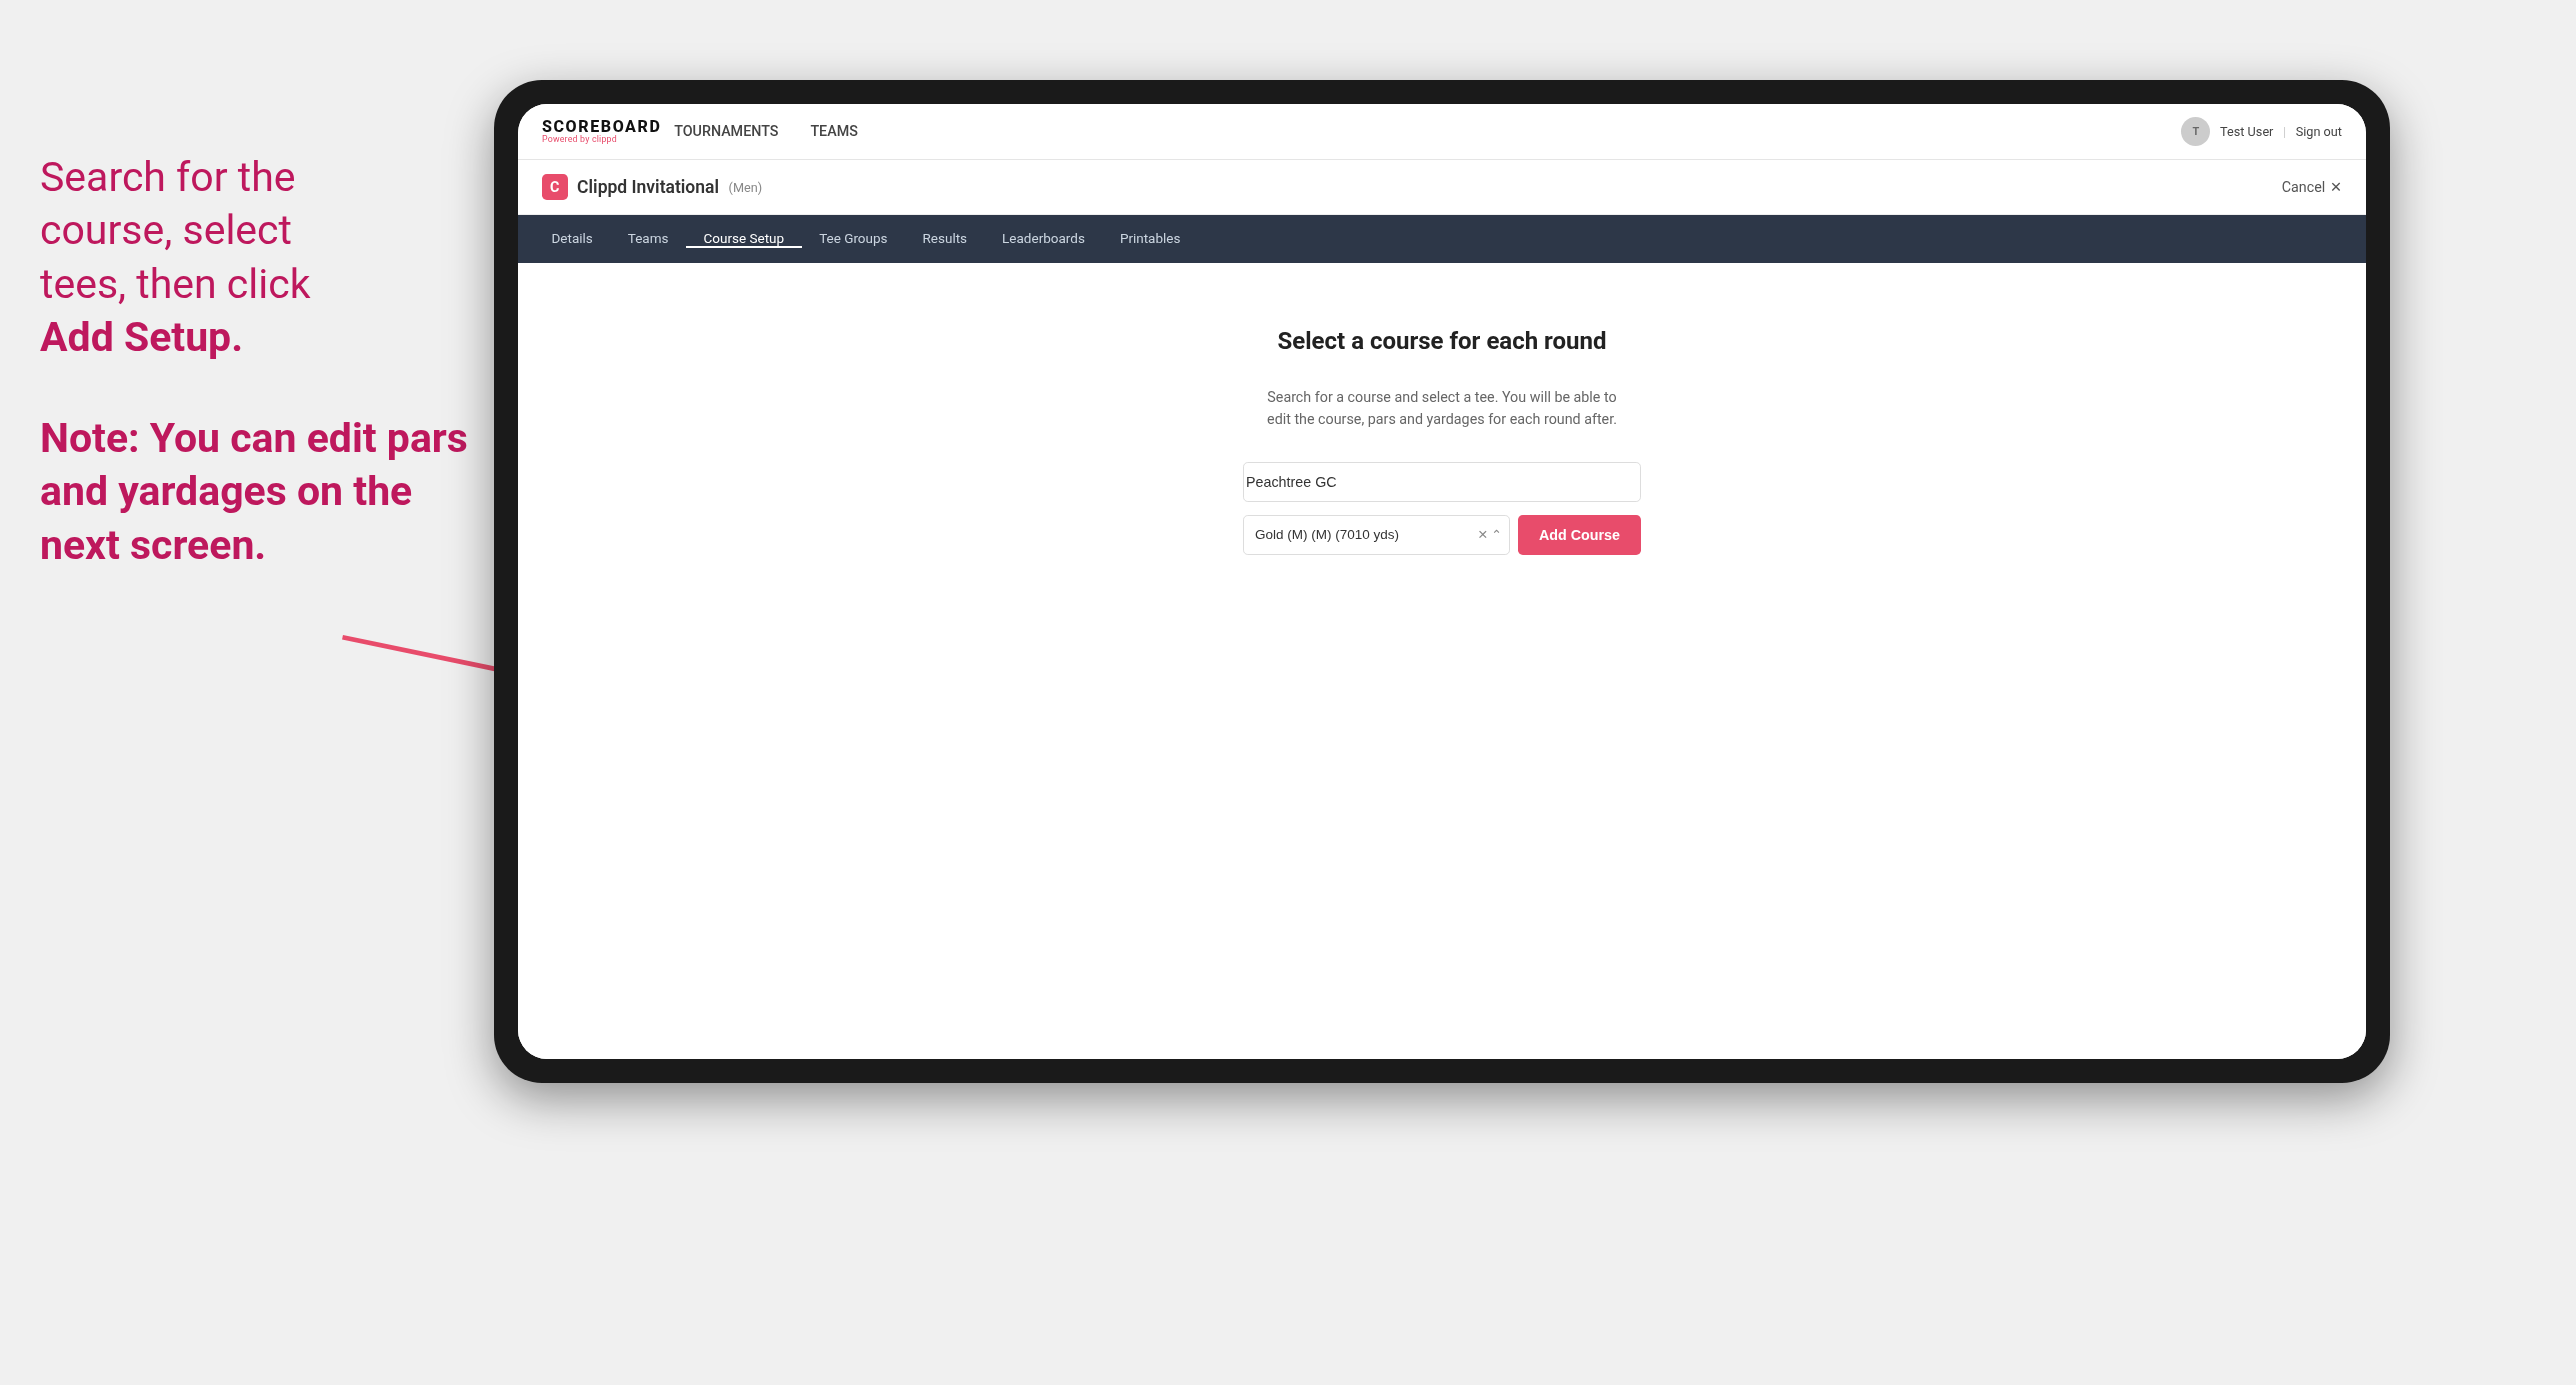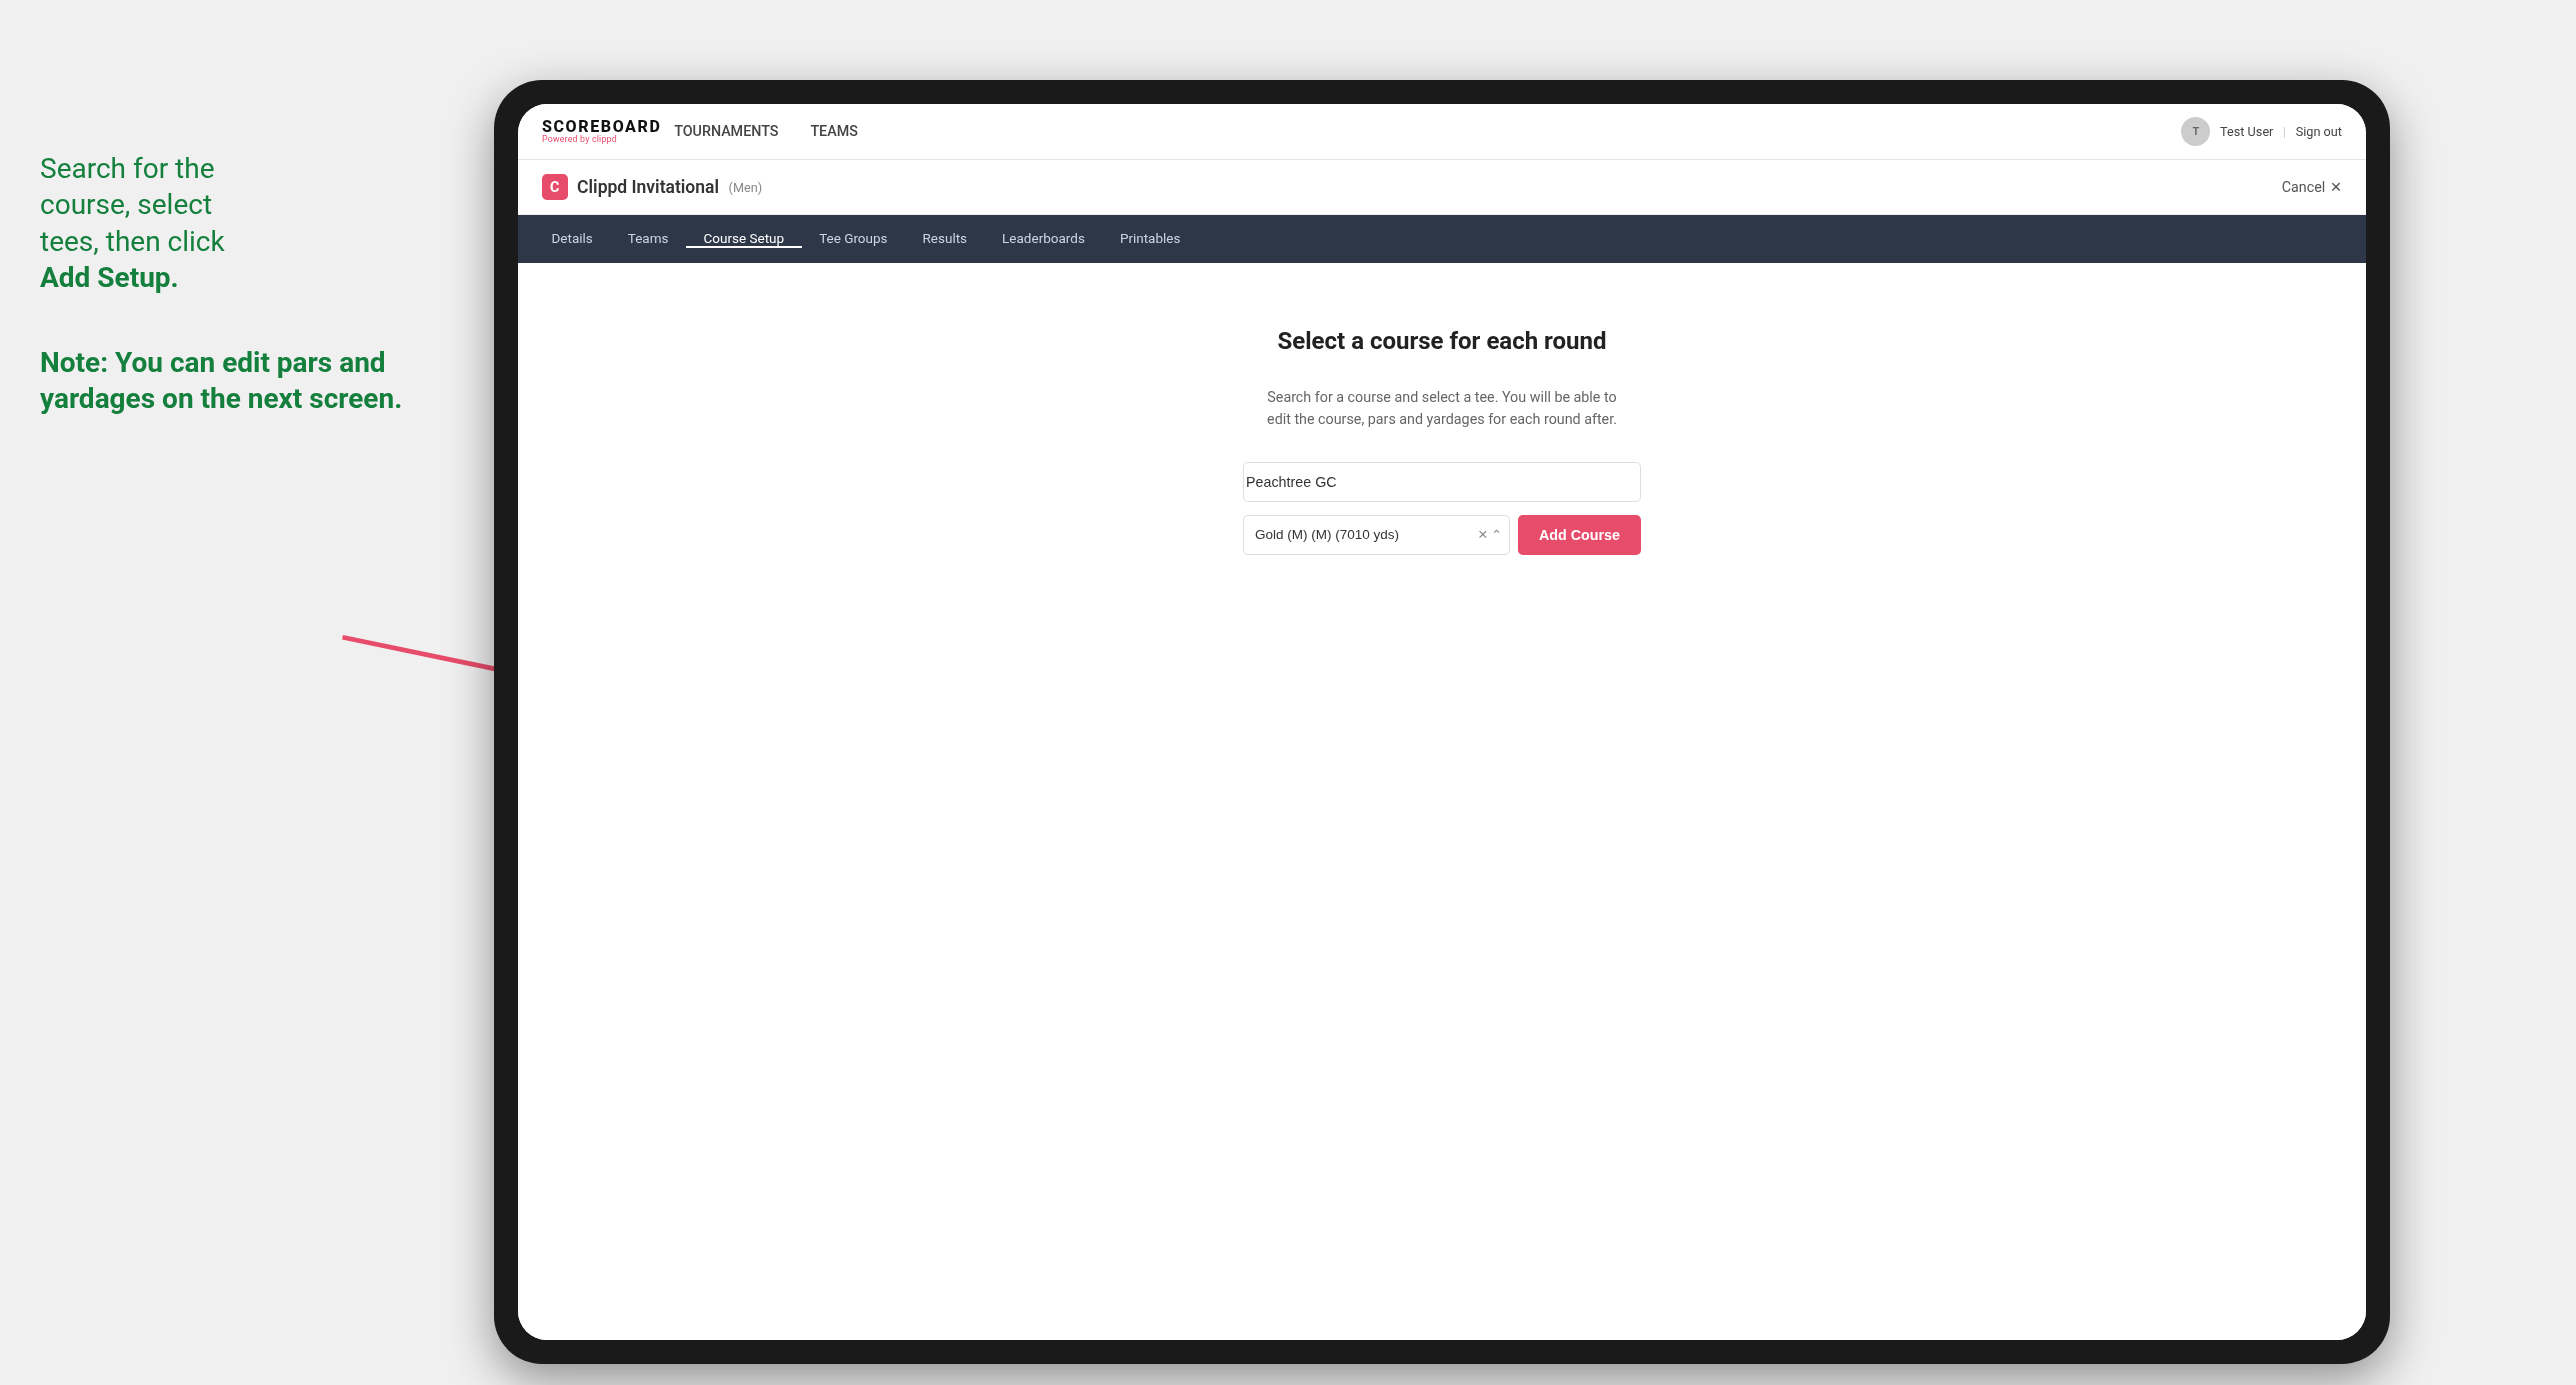--- a/index.html
+++ b/index.html
@@ -12,36 +12,36 @@
       overflow: hidden;
     }
 
     
     .annotation-area {
       position: absolute;
       left: 0;
       top: 119px;
       width: 520px;
       padding: 32px 40px;
-      font-size: 28px;
+      font-size: 41px;
       line-height: 1.3;
-      color: #15803d;
+      color: #be185d;
     }
     .annotation-area .note-bold {
       font-weight: 700;
       margin-top: 48px;
     }
 
     
     .tablet {
       position: absolute;
       left: 494px;
       top: 80px;
       width: 1896px;
-      height: 1284px;
+      height: 1003px;
       background: #1a1a1a;
       border-radius: 48px;
       padding: 24px;
       box-shadow: 0 16px 48px rgba(0,0,0,0.4);
     }
     .tablet-screen {
       width: 100%;
       height: 100%;
       background: #fff;
       border-radius: 29px;

